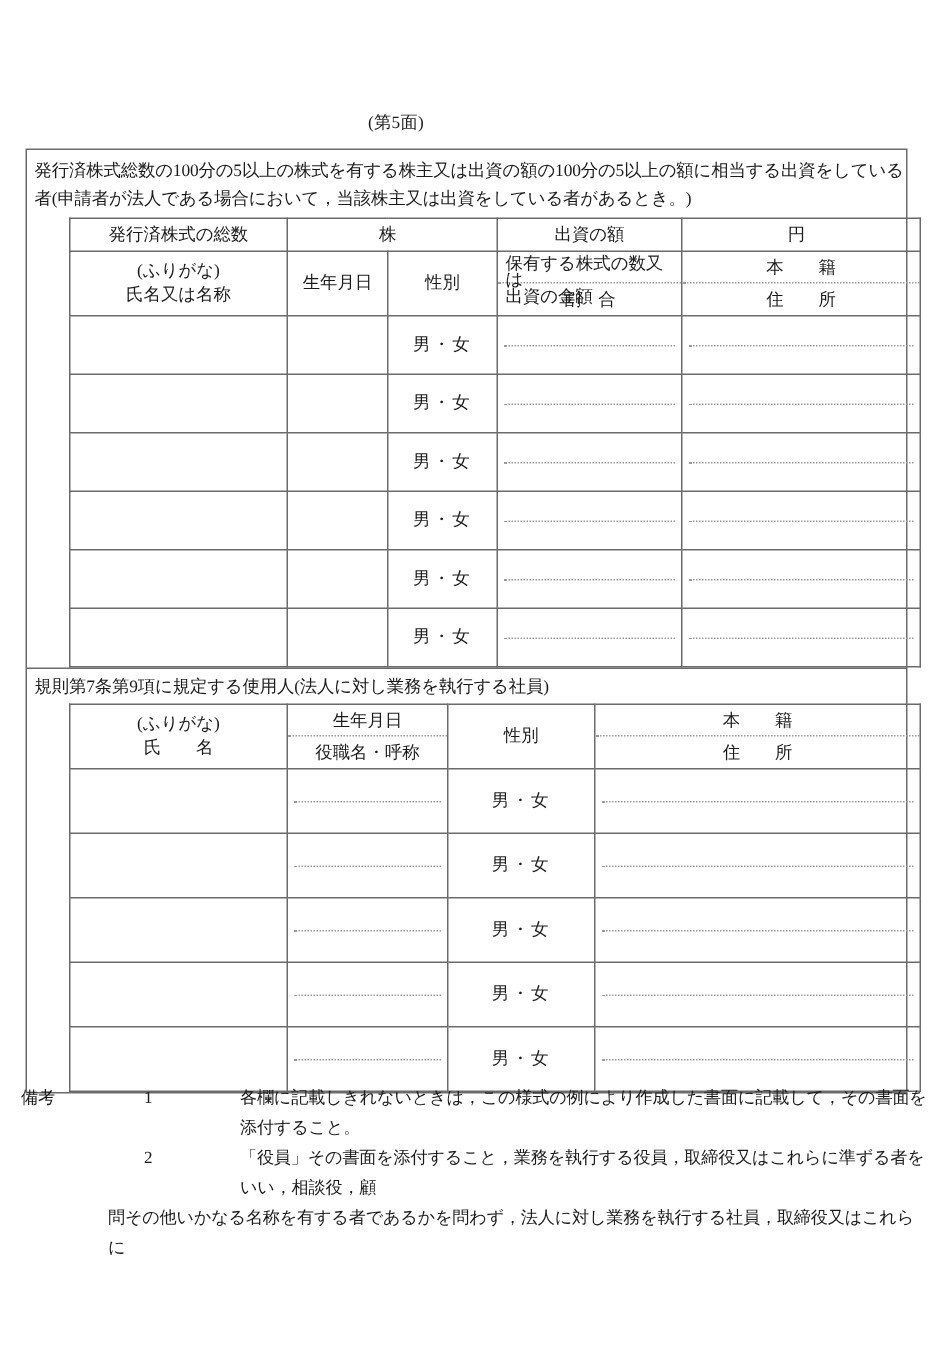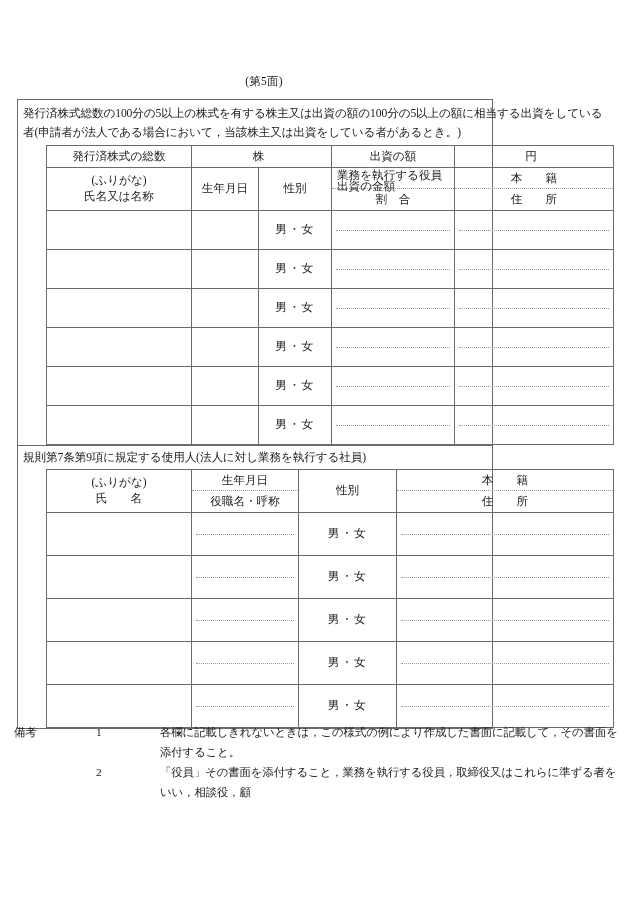--- a/index.html
+++ b/index.html
@@ -25,21 +25,21 @@
     text-align: center;
     font-size: 11.5px;
     letter-spacing: 0.2px;
   }
 
   
   .form-box {
     position: absolute;
     left: 17px;
     top: 99px;
-    width: 476px;
+    width: 588px;
     border: 1px solid #6b6b6b;
     box-sizing: border-box;
     background: #fff;
   }
 
   .intro {
     font-size: 11.6px;
     line-height: 19px;
     padding: 4px 5px 3px 5px;
     letter-spacing: -0.1px;
@@ -151,21 +151,21 @@
 
       <tr>
         <td class="hdr-tall two-line">
           <div>(ふりがな)</div>
           <div>氏名又は名称</div>
         </td>
         <td class="hdr-tall">生年月日</td>
         <td class="hdr-tall">性別</td>
         <td class="hdr-tall">
           <span class="cell-split top l-align" style="text-align:left;padding-left:4px;line-height:11px;padding-top:2px;">
-            <span style="display:block">業務を執行する役員</span>
+            <span style="display:block">保有する株式の数又は</span>
             <span style="display:block">出資の金額</span>
           </span>
           <span class="cell-split">割　合</span>
         </td>
         <td class="hdr-tall">
           <span class="cell-split top">本　　籍</span>
           <span class="cell-split">住　　所</span>
         </td>
       </tr>
 
@@ -327,13 +327,14 @@
   <div class="rrow">
     <span class="lbl">備考</span>
     <span class="num">1</span>
     <span class="txt">各欄に記載しきれないときは，この様式の例により作成した書面に記載して，その書面を添付すること。</span>
   </div>
   <div class="rrow">
     <span class="lbl"></span>
     <span class="num">2</span>
     <span class="txt">「役員」その書面を添付すること，業務を執行する役員，取締役又はこれらに準ずる者をいい，相談役，顧</span>
   </div>
+  <div class="cont">問その他いかなる名称を有する者であるかを問わず，法人に対し業務を執行する社員，取締役又はこれらに</div>
 </div>
 
 </body></html>

